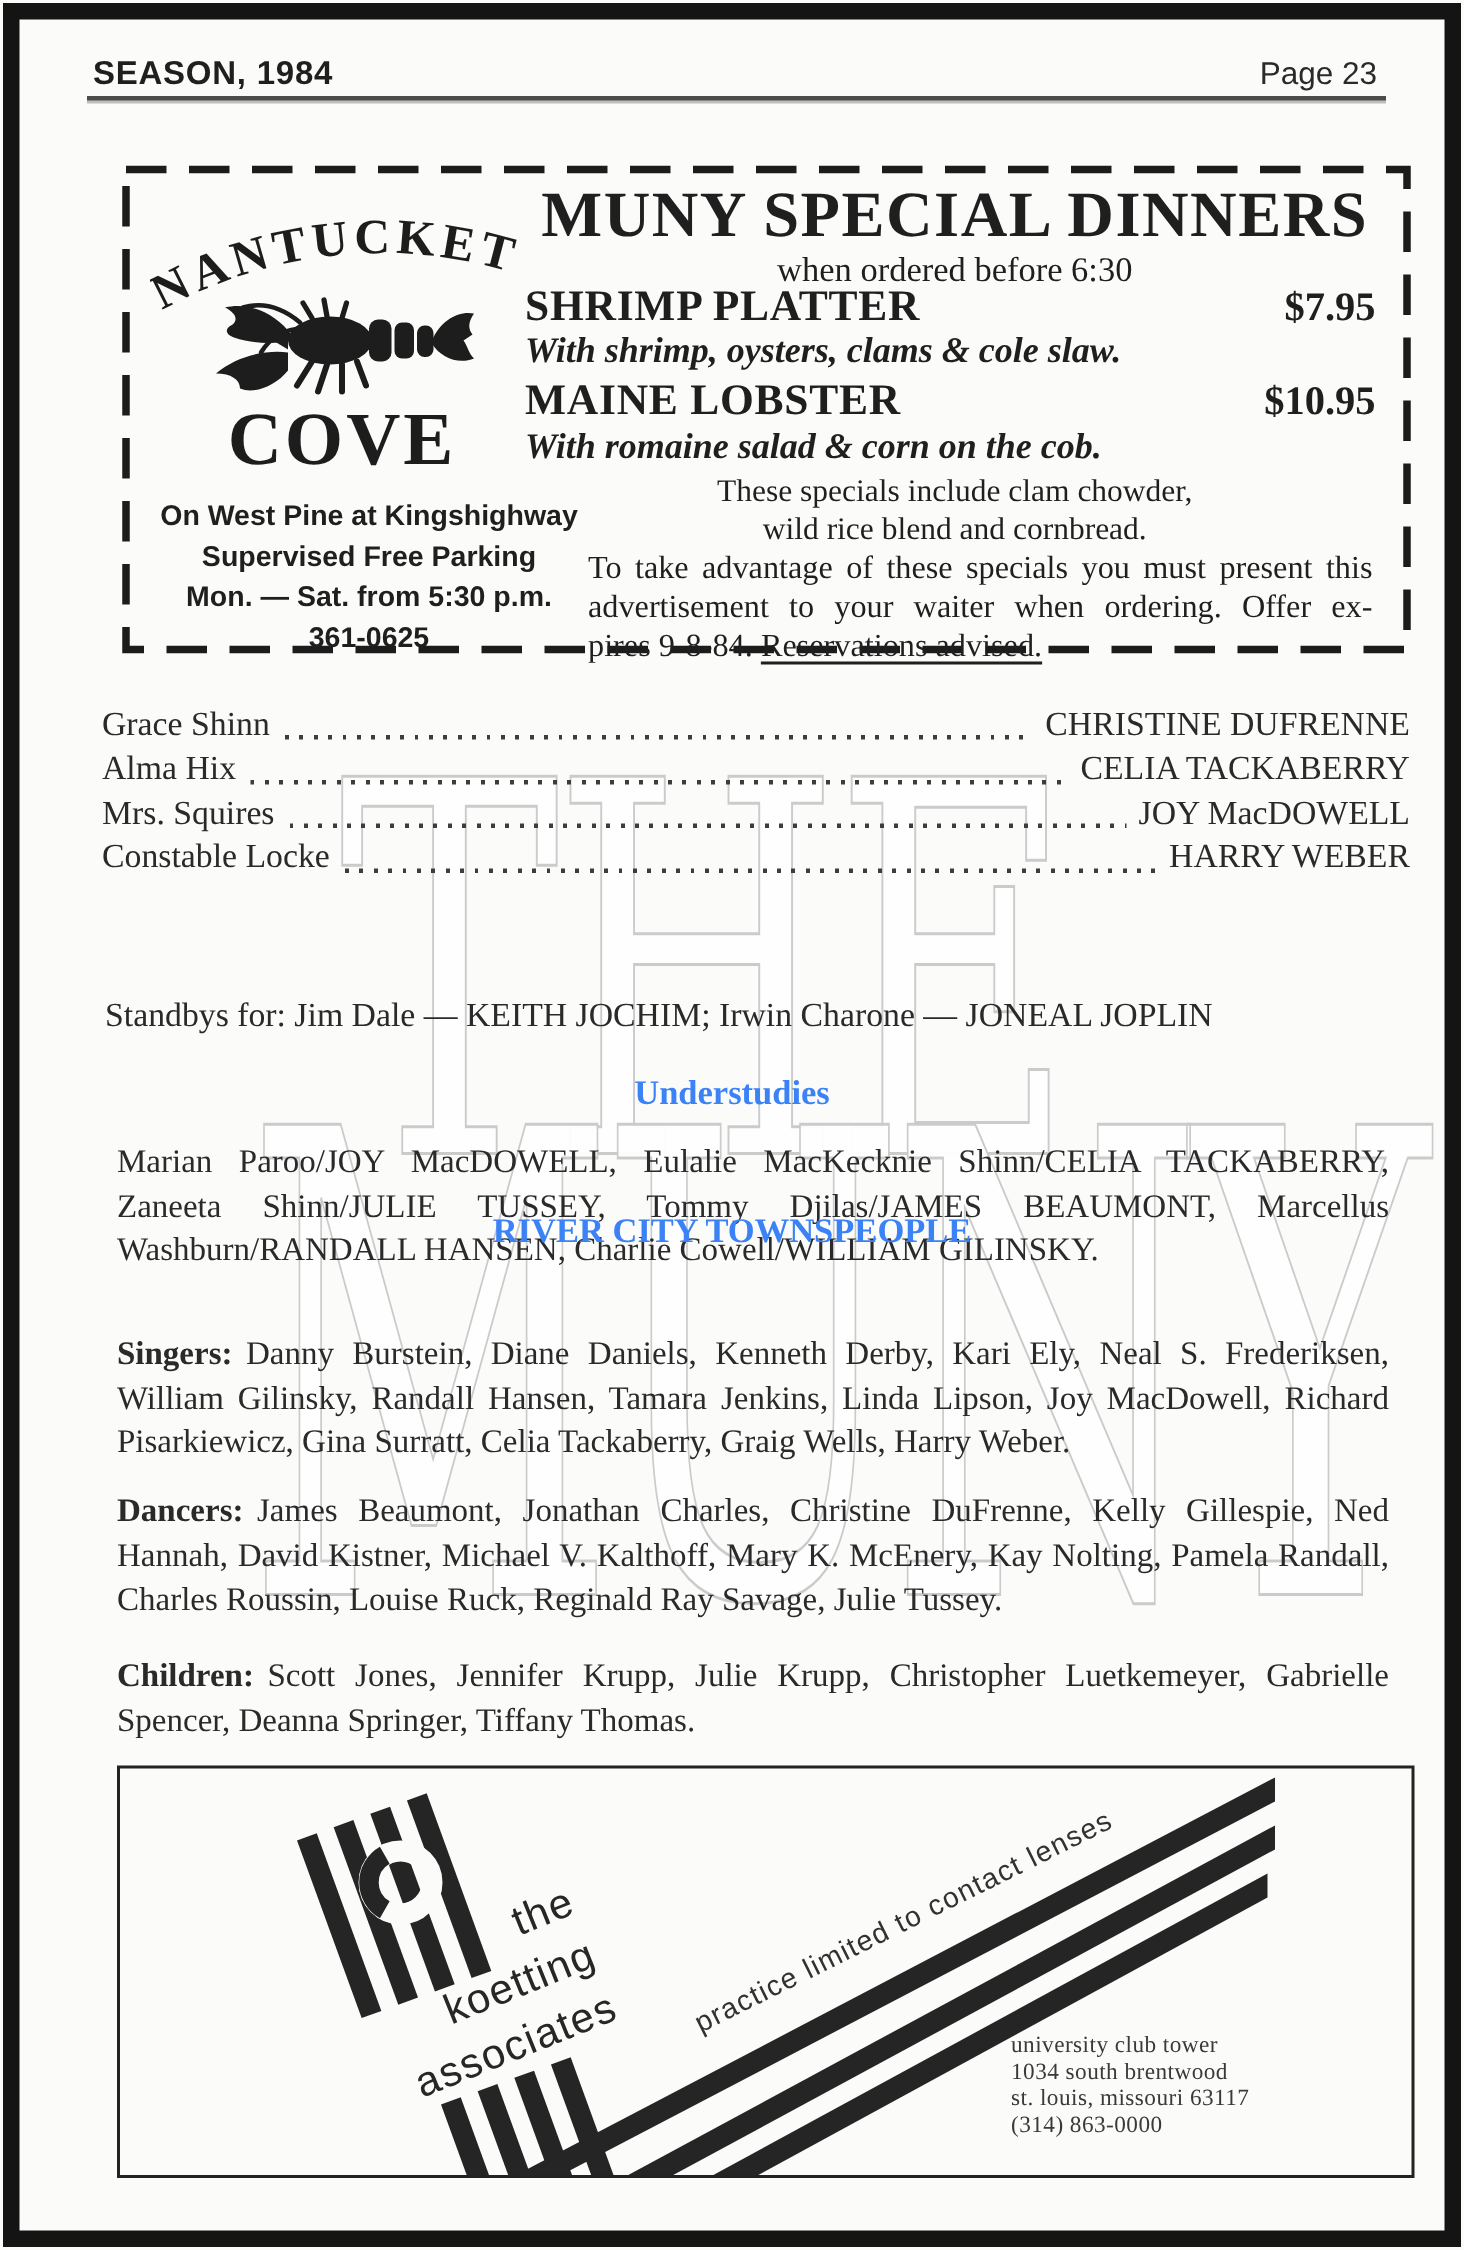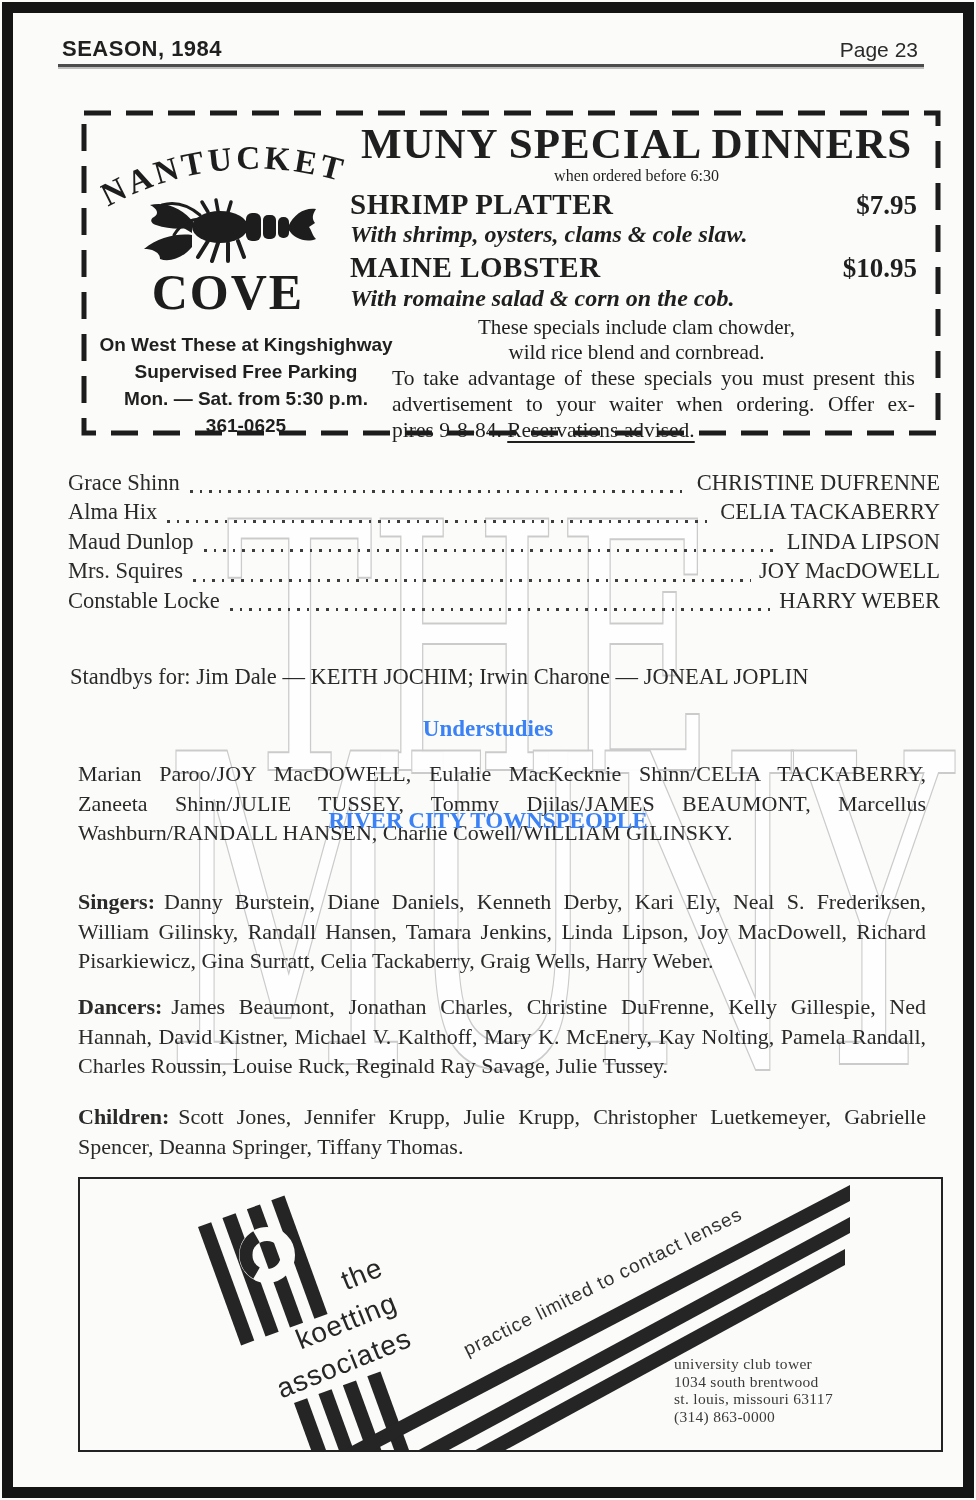--- a/index.html
+++ b/index.html
@@ -25,21 +25,21 @@
   
   .nc-ad{position:absolute;left:80px;top:109px;width:862px;height:328px;}
   .nc-dash{position:absolute;inset:0;width:100%;height:100%;}
   .nc-logo{position:absolute;left:20px;top:30px;width:260px;height:192px;}
   .nc-address{position:absolute;left:8px;top:222px;width:316px;text-align:center;
               font-family:"Liberation Sans",sans-serif;font-weight:bold;font-size:19px;
               line-height:27px;color:#1f1f1f;}
   .nc-right{position:absolute;left:268px;top:0;width:577px;height:100%;color:#1f1f1f;}
   .nc-title{position:absolute;top:10px;width:100%;text-align:center;font-size:43px;
             font-weight:bold;letter-spacing:1px;}
-  .nc-sub{position:absolute;top:58px;width:100%;text-align:center;font-size:16px;}
+  .nc-sub{position:absolute;top:58px;width:100%;text-align:center;font-size:23px;}
   .nc-item{position:absolute;left:2px;right:8px;display:flex;justify-content:space-between;
            align-items:baseline;}
   .nc-item-name{font-size:29px;font-weight:bold;letter-spacing:.5px;}
   .nc-item-price{font-size:27px;font-weight:bold;}
   .nc-desc{position:absolute;left:2px;font-size:24px;font-weight:bold;font-style:italic;}
   .nc-inc{position:absolute;width:100%;text-align:center;font-size:21px;}
   .nc-terms{position:absolute;top:256px;left:44px;right:10px;font-size:21.5px;line-height:26px;}
   .jline{text-align:justify;text-align-last:justify;}
   .uline{text-decoration:underline;text-decoration-thickness:2px;text-underline-offset:4px;}
 
@@ -106,21 +106,21 @@
         <rect x="127" y="16" width="13" height="24" rx="5"></rect>
         <rect x="142" y="18" width="11" height="21" rx="5"></rect>
         <path d="M152,28 C158,14 170,8 180,10 C176,16 176,20 179,24 L173,28 C176,32 176,36 180,40 C170,44 158,40 152,30 Z"></path>
         <path d="M72,42 l-10,16 M82,44 l-6,18 M92,44 l0,18 M102,42 l6,16" fill="none" stroke="#1d1d1d" stroke-width="4" stroke-linecap="round"></path>
         <path d="M72,13 l-6,-10 M82,12 l-2,-11 M92,13 l3,-10" fill="none" stroke="#1d1d1d" stroke-width="3.5" stroke-linecap="round"></path>
       </g>
       <text x="128" y="170" text-anchor="middle" font-family="Liberation Serif, serif" font-weight="bold" font-size="50" letter-spacing="2" fill="#1d1d1d">COVE</text>
     </svg>
 
     <div class="nc-address">
-      <div>On West These at Kingshighway</div>
+      <div>On West Pine at Kingshighway</div>
       <div>Supervised Free Parking</div>
       <div>Mon. — Sat. from 5:30 p.m.</div>
       <div>361-0625</div>
     </div>
 
     <div class="nc-right">
       <div class="nc-title">MUNY SPECIAL DINNERS</div>
       <div class="nc-sub">when ordered before 6:30</div>
 
       <div class="nc-item" style="top:79px;">
@@ -149,25 +149,20 @@
   <div class="cast z">
     <div class="cast-row">
       <span class="role">Grace Shinn</span>
       <span class="leader"></span>
       <span class="performer">CHRISTINE DUFRENNE</span>
     </div>
     <div class="cast-row">
       <span class="role">Alma Hix</span>
       <span class="leader"></span>
       <span class="performer">CELIA TACKABERRY</span>
-    </div>
-    <div class="cast-row">
-      <span class="role">Maud Dunlop</span>
-      <span class="leader"></span>
-      <span class="performer">LINDA LIPSON</span>
     </div>
     <div class="cast-row">
       <span class="role">Mrs. Squires</span>
       <span class="leader"></span>
       <span class="performer">JOY MacDOWELL</span>
     </div>
     <div class="cast-row">
       <span class="role">Constable Locke</span>
       <span class="leader"></span>
       <span class="performer">HARRY WEBER</span>

